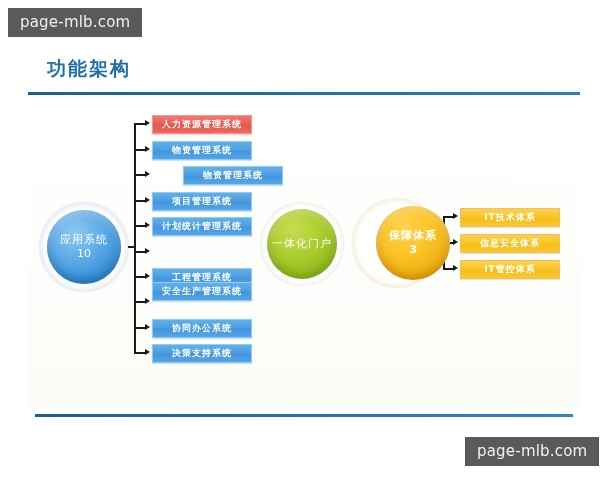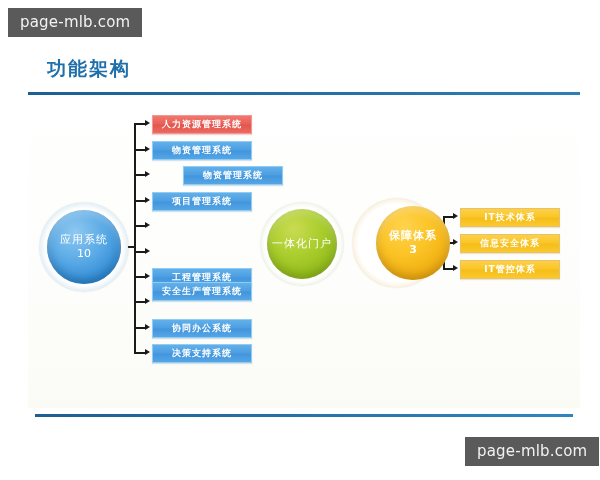--- a/index.html
+++ b/index.html
@@ -245,20 +245,23 @@
   </div>
   <div class="node node-blue" style="left:152px; top:140.5px; width:98px;">
     <span>物资管理系统</span>
   </div>
   <div class="node node-blue" style="left:152px; top:165.5px; width:98px;margin-left:31px;">
     <span>物资管理系统</span>
   </div>
   <div class="node node-blue" style="left:152px; top:191.5px; width:98px;">
     <span>项目管理系统</span>
   </div>
+  <div class="node node-blue" style="left:152px; top:216.5px; width:98px;">
+    <span>计划统计管理系统</span>
+  </div>
   <div class="node node-blue" style="left:152px; top:267.5px; width:98px;">
     <span>工程管理系统</span>
   </div>
   <div class="node node-blue" style="left:152px; top:282px; width:98px;">
     <span>安全生产管理系统</span>
   </div>
   <div class="node node-blue" style="left:152px; top:318.5px; width:98px;">
     <span>协同办公系统</span>
   </div>
   <div class="node node-blue" style="left:152px; top:343.5px; width:98px;">

